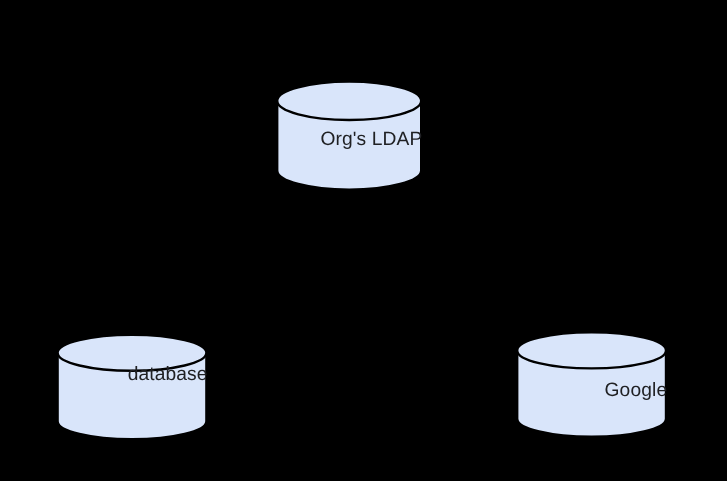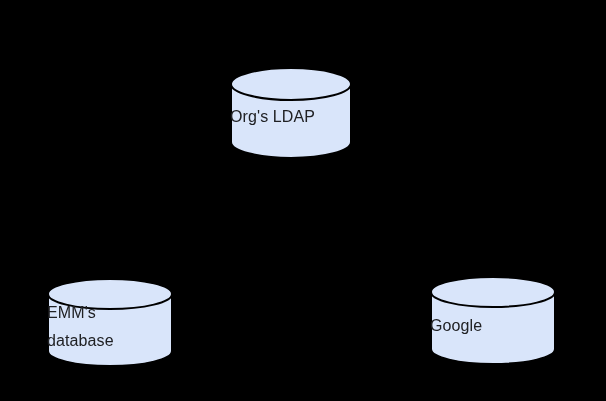--- a/index.html
+++ b/index.html
@@ -26,21 +26,21 @@
   }
   .cyl-fill {
     fill: var(--cylinder_fill, #d9e5fa);
     stroke: var(--cylinder_stroke, #000000);
     stroke-width: 2;
   }
   .node-label {
     position: absolute;
     left: 0;
     width: 100%;
-    text-align: left;
+    text-align: right;
     font-size: 16px;
     line-height: 28px;
     color: var(--label_text, #202124);
     letter-spacing: 0.1px;
     white-space: nowrap;
   }
   .node-label span { display: block; }
   
   .node-org    { left: 230px; top: 66px;  width: 122px; height: 93px; }
   .node-org    .node-label { top: 37px; }
@@ -63,21 +63,20 @@
       <span>Org's LDAP</span>
     </div>
   </div>
 
   <div class="node node-emm">
     <svg width="126" height="90" viewBox="0 0 126 90">
       <path class="cyl-fill" d="M1,17 V74 A62,15 0 0 0 125,74 V17"></path>
       <ellipse class="cyl-fill" cx="63" cy="17" rx="62" ry="15"></ellipse>
     </svg>
     <div class="node-label">
-      <span>EMM's</span>
       <span>database</span>
     </div>
   </div>
 
   <div class="node node-google">
     <svg width="126" height="90" viewBox="0 0 126 90">
       <path class="cyl-fill" d="M1,17 V74 A62,15 0 0 0 125,74 V17"></path>
       <ellipse class="cyl-fill" cx="63" cy="17" rx="62" ry="15"></ellipse>
     </svg>
     <div class="node-label">

